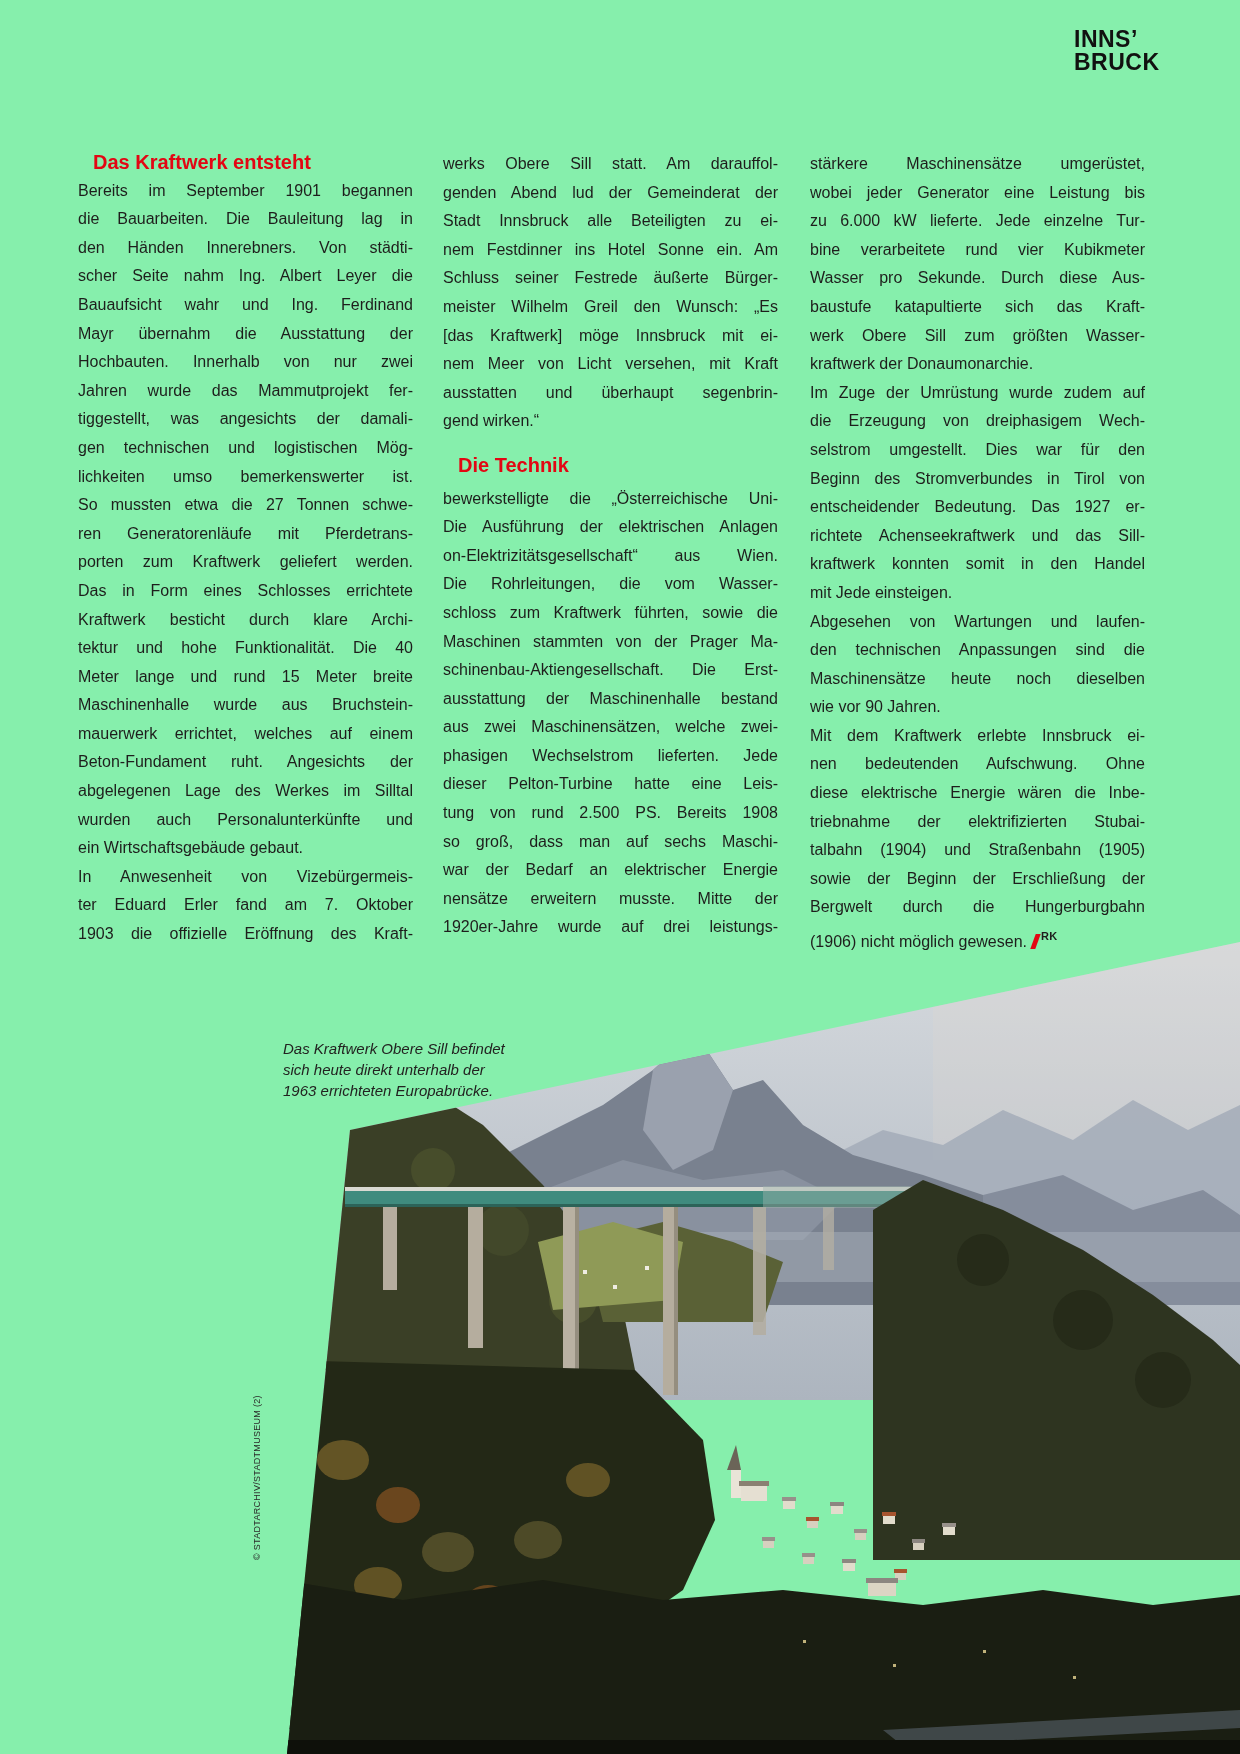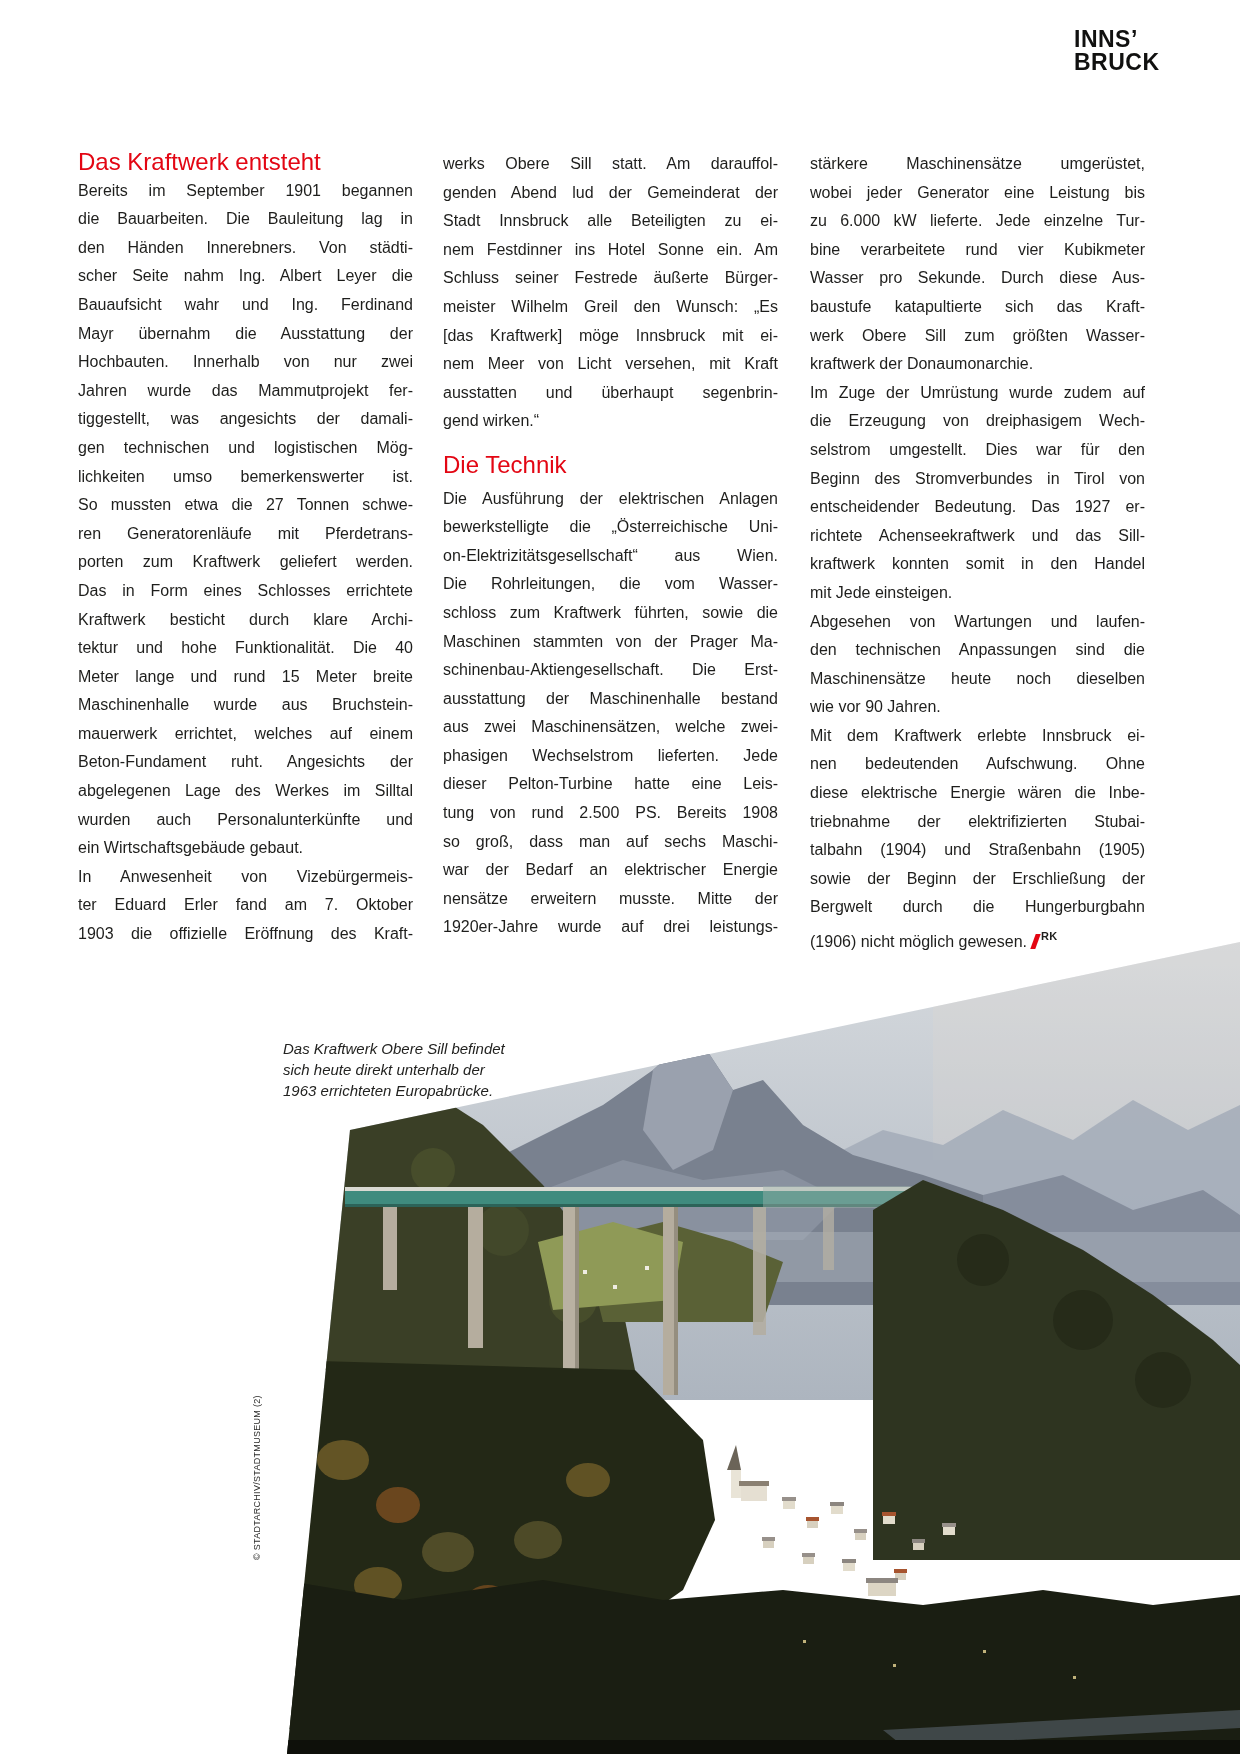--- a/index.html
+++ b/index.html
@@ -1,27 +1,27 @@
 <!DOCTYPE html>
 <html style="--red: #e30613;"><head>
 <meta charset="utf-8">
 <style>
   html,body{margin:0;padding:0;background:#e8e8e8;}
-  .page{position:relative;width:1240px;height:1754px;background:#ffffff;overflow:hidden;
+  .page{position:relative;width:1240px;height:1754px;background:#86efac;overflow:hidden;
         font-family:"Liberation Sans",sans-serif;color:#1e1e1c;margin:0 auto;}
   
   .logo{position:absolute;left:1074px;top:28px;font-size:23px;line-height:23px;
         font-weight:bold;letter-spacing:.5px;color:#111110;}
   
   .column{position:absolute;top:150px;width:335px;font-size:16px;line-height:28.6px;}
   .col-1{left:78px;top:148px;}
   .col-2{left:443px;}
   .col-3{left:810px;}
-  .col-heading{font-size:24px;font-weight:normal;color:var(--red,#e30613);
-               line-height:28.6px;white-space:nowrap;}
+  .col-heading{font-size:20px;font-weight:bold;color:var(--red,#e30613);
+               line-height:28.6px;white-space:nowrap;margin-left:15px;}
   .col-heading.mid{margin-top:15px;margin-bottom:5px;}
   .tline{height:28.6px;overflow:hidden;text-align:justify;text-align-last:justify;}
   .tline.end{text-align-last:left;}
   .sig-slash{display:inline-block;width:5px;height:15px;background:var(--red,#e30613);
              transform:skewX(-20deg);margin:0 3px 0 6px;vertical-align:-2px;}
   .sig-rk{font-size:11px;font-weight:bold;vertical-align:7px;letter-spacing:.4px;}
   
   .caption{position:absolute;left:283px;top:1038px;font-size:15px;line-height:21px;
            font-style:italic;white-space:pre-line;color:#222220;}
   .photo-credit{position:absolute;left:252px;top:1560px;font-size:9px;letter-spacing:.3px;
@@ -76,22 +76,22 @@
         <div class="tline">genden Abend lud der Gemeinderat der</div>
         <div class="tline">Stadt Innsbruck alle Beteiligten zu ei-</div>
         <div class="tline">nem Festdinner ins Hotel Sonne ein. Am</div>
         <div class="tline">Schluss seiner Festrede äußerte Bürger-</div>
         <div class="tline">meister Wilhelm Greil den Wunsch: „Es</div>
         <div class="tline">[das Kraftwerk] möge Innsbruck mit ei-</div>
         <div class="tline">nem Meer von Licht versehen, mit Kraft</div>
         <div class="tline">ausstatten und überhaupt segenbrin-</div>
         <div class="tline end">gend wirken.“</div>
         <div class="col-heading mid">Die Technik</div>
+        <div class="tline">bewerkstelligte die „Österreichische Uni-</div>
         <div class="tline">Die Ausführung der elektrischen Anlagen</div>
-        <div class="tline">bewerkstelligte die „Österreichische Uni-</div>
         <div class="tline">on-Elektrizitätsgesellschaft“ aus Wien.</div>
         <div class="tline">Die Rohrleitungen, die vom Wasser-</div>
         <div class="tline">schloss zum Kraftwerk führten, sowie die</div>
         <div class="tline">Maschinen stammten von der Prager Ma-</div>
         <div class="tline">schinenbau-Aktiengesellschaft. Die Erst-</div>
         <div class="tline">ausstattung der Maschinenhalle bestand</div>
         <div class="tline">aus zwei Maschinensätzen, welche zwei-</div>
         <div class="tline">phasigen Wechselstrom lieferten. Jede</div>
         <div class="tline">dieser Pelton-Turbine hatte eine Leis-</div>
         <div class="tline">tung von rund 2.500 PS. Bereits 1908</div>

